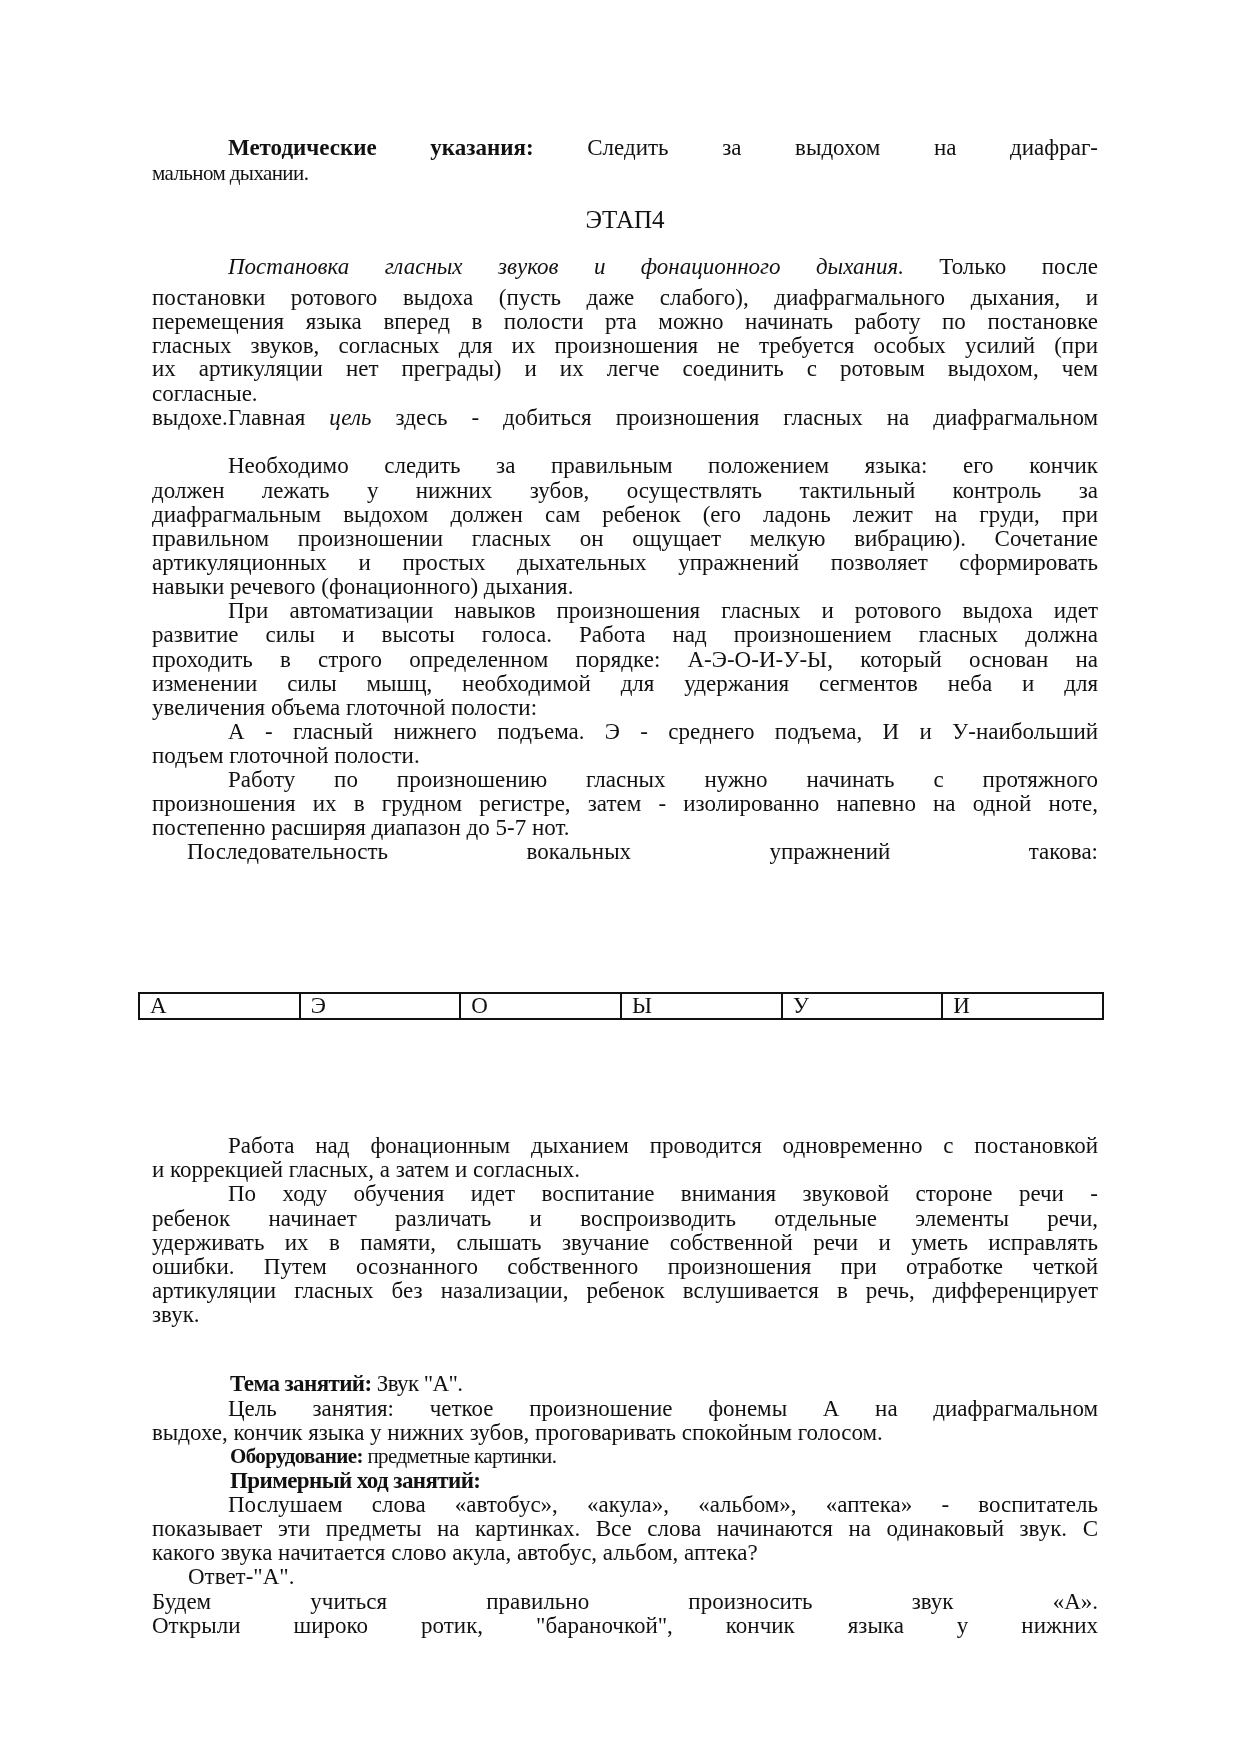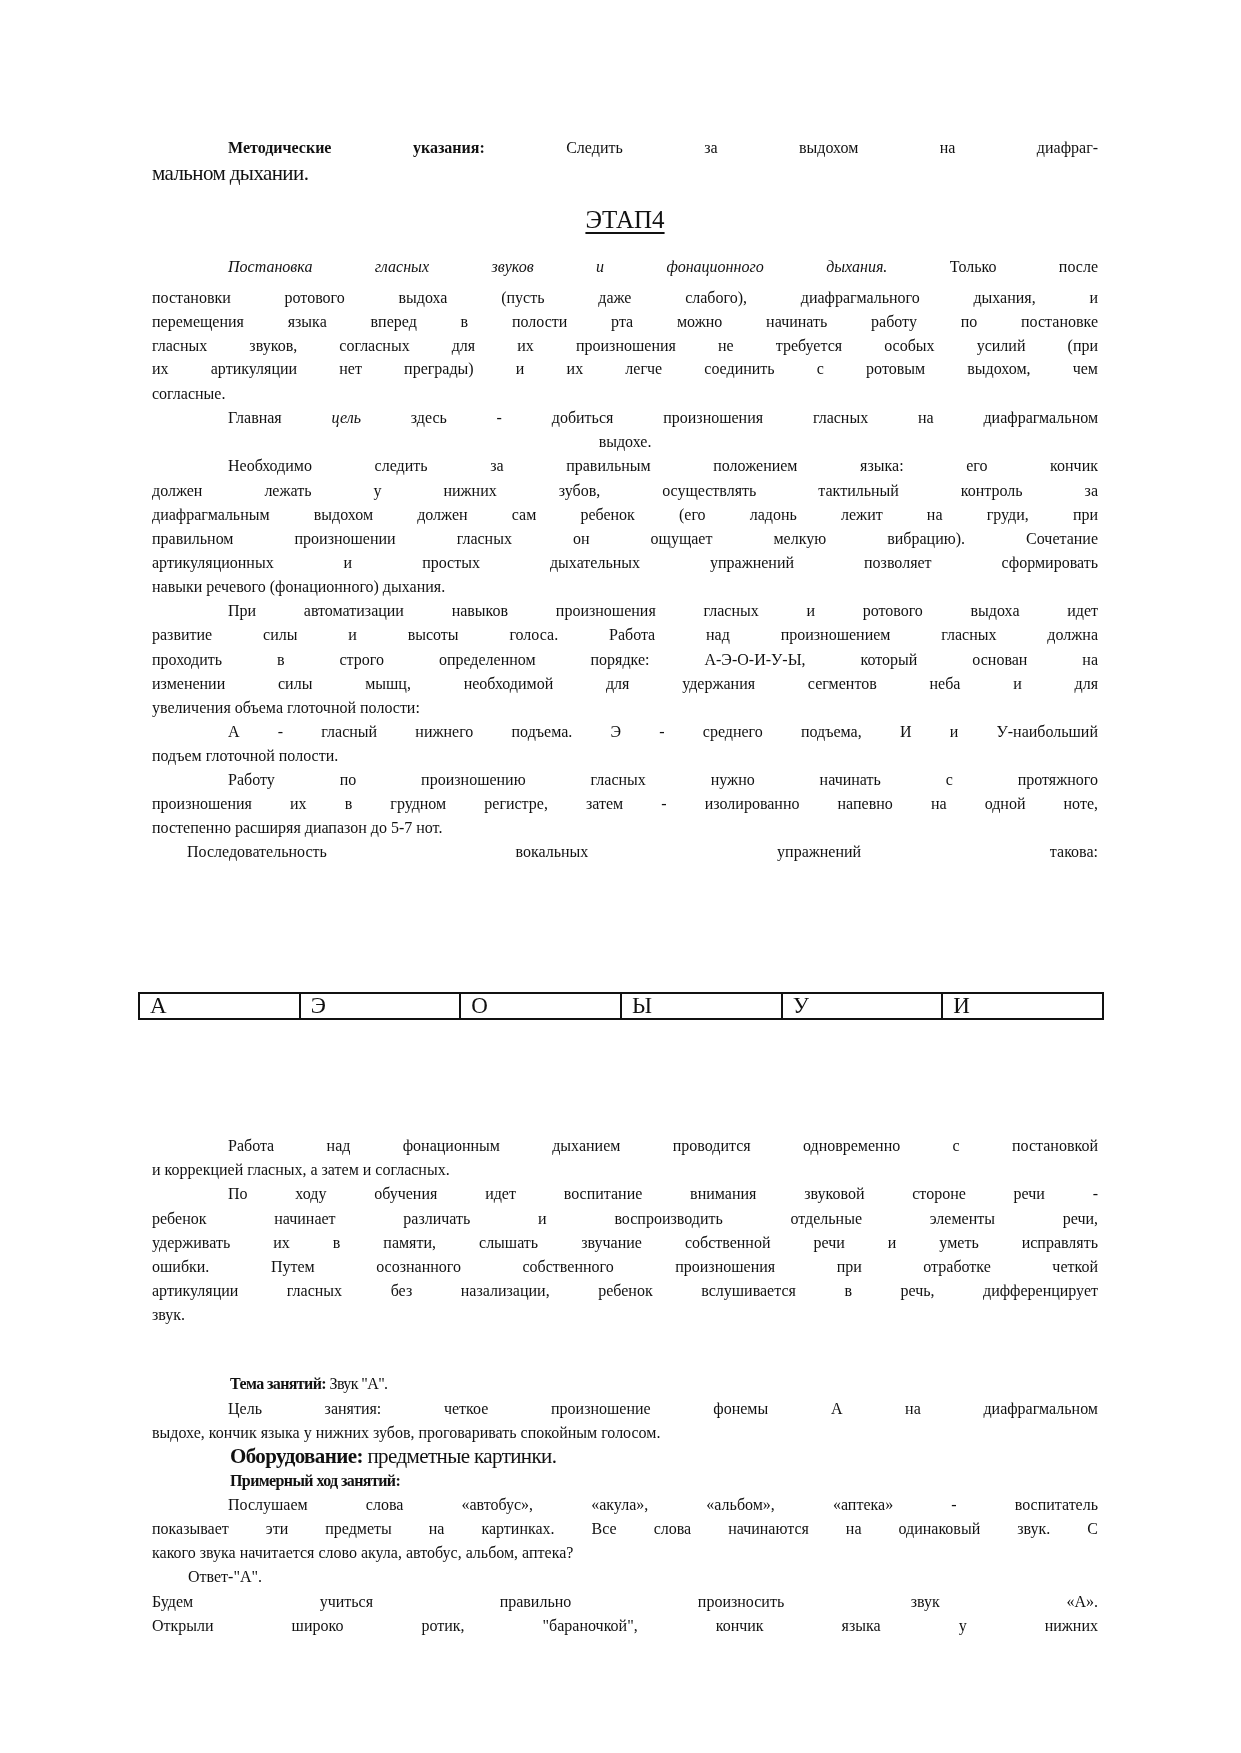--- a/index.html
+++ b/index.html
@@ -2,32 +2,32 @@
 <html><head>
   <meta charset="utf-8">
   <style>
     html, body { margin: 0; padding: 0; background: #ffffff; }
     body {
       width: 1241px; height: 1753px; position: relative; overflow: hidden;
       font-family: "Liberation Serif", "DejaVu Serif", serif;
       color: #111;
     }
     .page { position: absolute; left: 152px; top: 0; width: 946px; }
-    .line { position: absolute; left: 0; width: 946px; font-size: 16px; line-height: 27px; white-space: nowrap; }
+    .line { position: absolute; left: 0; width: 946px; font-size: 23px; line-height: 27px; white-space: nowrap; }
     .just { text-align: justify; text-align-last: justify; }
     .ind { padding-left: 76px; box-sizing: border-box; }
     .ind2 { padding-left: 35px; box-sizing: border-box; }
     .cond { letter-spacing: -0.6px; }
     b { font-weight: bold; }
     i { font-style: italic; }
     .heading {
       position: absolute; left: 0; width: 946px; text-align: center;
       font-size: 25px; line-height: 30px;
     }
-    .heading span { text-decoration: underline; text-underline-offset: 4px; }
+    .heading span { text-underline-offset: 4px; }
     table.vowels {
       position: absolute; left: -14px; top: 992px; width: 966px;
       border-collapse: collapse; table-layout: fixed;
       font-size: 23px;
     }
     table.vowels td {
       border: 2px solid #111; padding: 0 10px; vertical-align: top;
       line-height: 24px; text-align: left;
     }
     tr.r0 td { height: 23px; }
@@ -45,21 +45,21 @@
   <div class="heading" style="top:205px;"><span>ЭТАП4</span></div>
 
   <div class="line just ind" style="top:253px;"><i>Постановка гласных звуков и фонационного дыхания.</i> <span>Только после</span></div>
   <div class="line just" style="top:284px;">постановки ротового выдоха (пусть даже слабого), диафрагмального дыхания, и</div>
   <div class="line just" style="top:308px;">перемещения языка вперед в полости рта можно начинать работу по постановке</div>
   <div class="line just" style="top:332px;">гласных звуков, согласных для их произношения не требуется особых усилий (при</div>
   <div class="line just" style="top:355px;">их артикуляции нет преграды) и их легче соединить с ротовым выдохом, чем</div>
   <div class="line" style="top:380px;">согласные.</div>
 
   <div class="line just ind" style="top:404px;"><span>Главная</span> <i>цель</i> <span>здесь - добиться произношения гласных на диафрагмальном</span></div>
-  <div class="line" style="top:428px;text-align:center;">выдохе.</div>
+  <div class="line" style="top:404px;">выдохе.</div>
 
   <div class="line just ind" style="top:452px;">Необходимо следить за правильным положением языка: его кончик</div>
   <div class="line just" style="top:477px;">должен лежать у нижних зубов, осуществлять тактильный контроль за</div>
   <div class="line just" style="top:501px;">диафрагмальным выдохом должен сам ребенок (его ладонь лежит на груди, при</div>
   <div class="line just" style="top:525px;">правильном произношении гласных он ощущает мелкую вибрацию). Сочетание</div>
   <div class="line just" style="top:549px;">артикуляционных и простых дыхательных упражнений позволяет сформировать</div>
   <div class="line" style="top:573px;">навыки речевого (фонационного) дыхания.</div>
 
   <div class="line just ind" style="top:597px;">При автоматизации навыков произношения гласных и ротового выдоха идет</div>
   <div class="line just" style="top:621px;">развитие силы и высоты голоса. Работа над произношением гласных должна</div>

